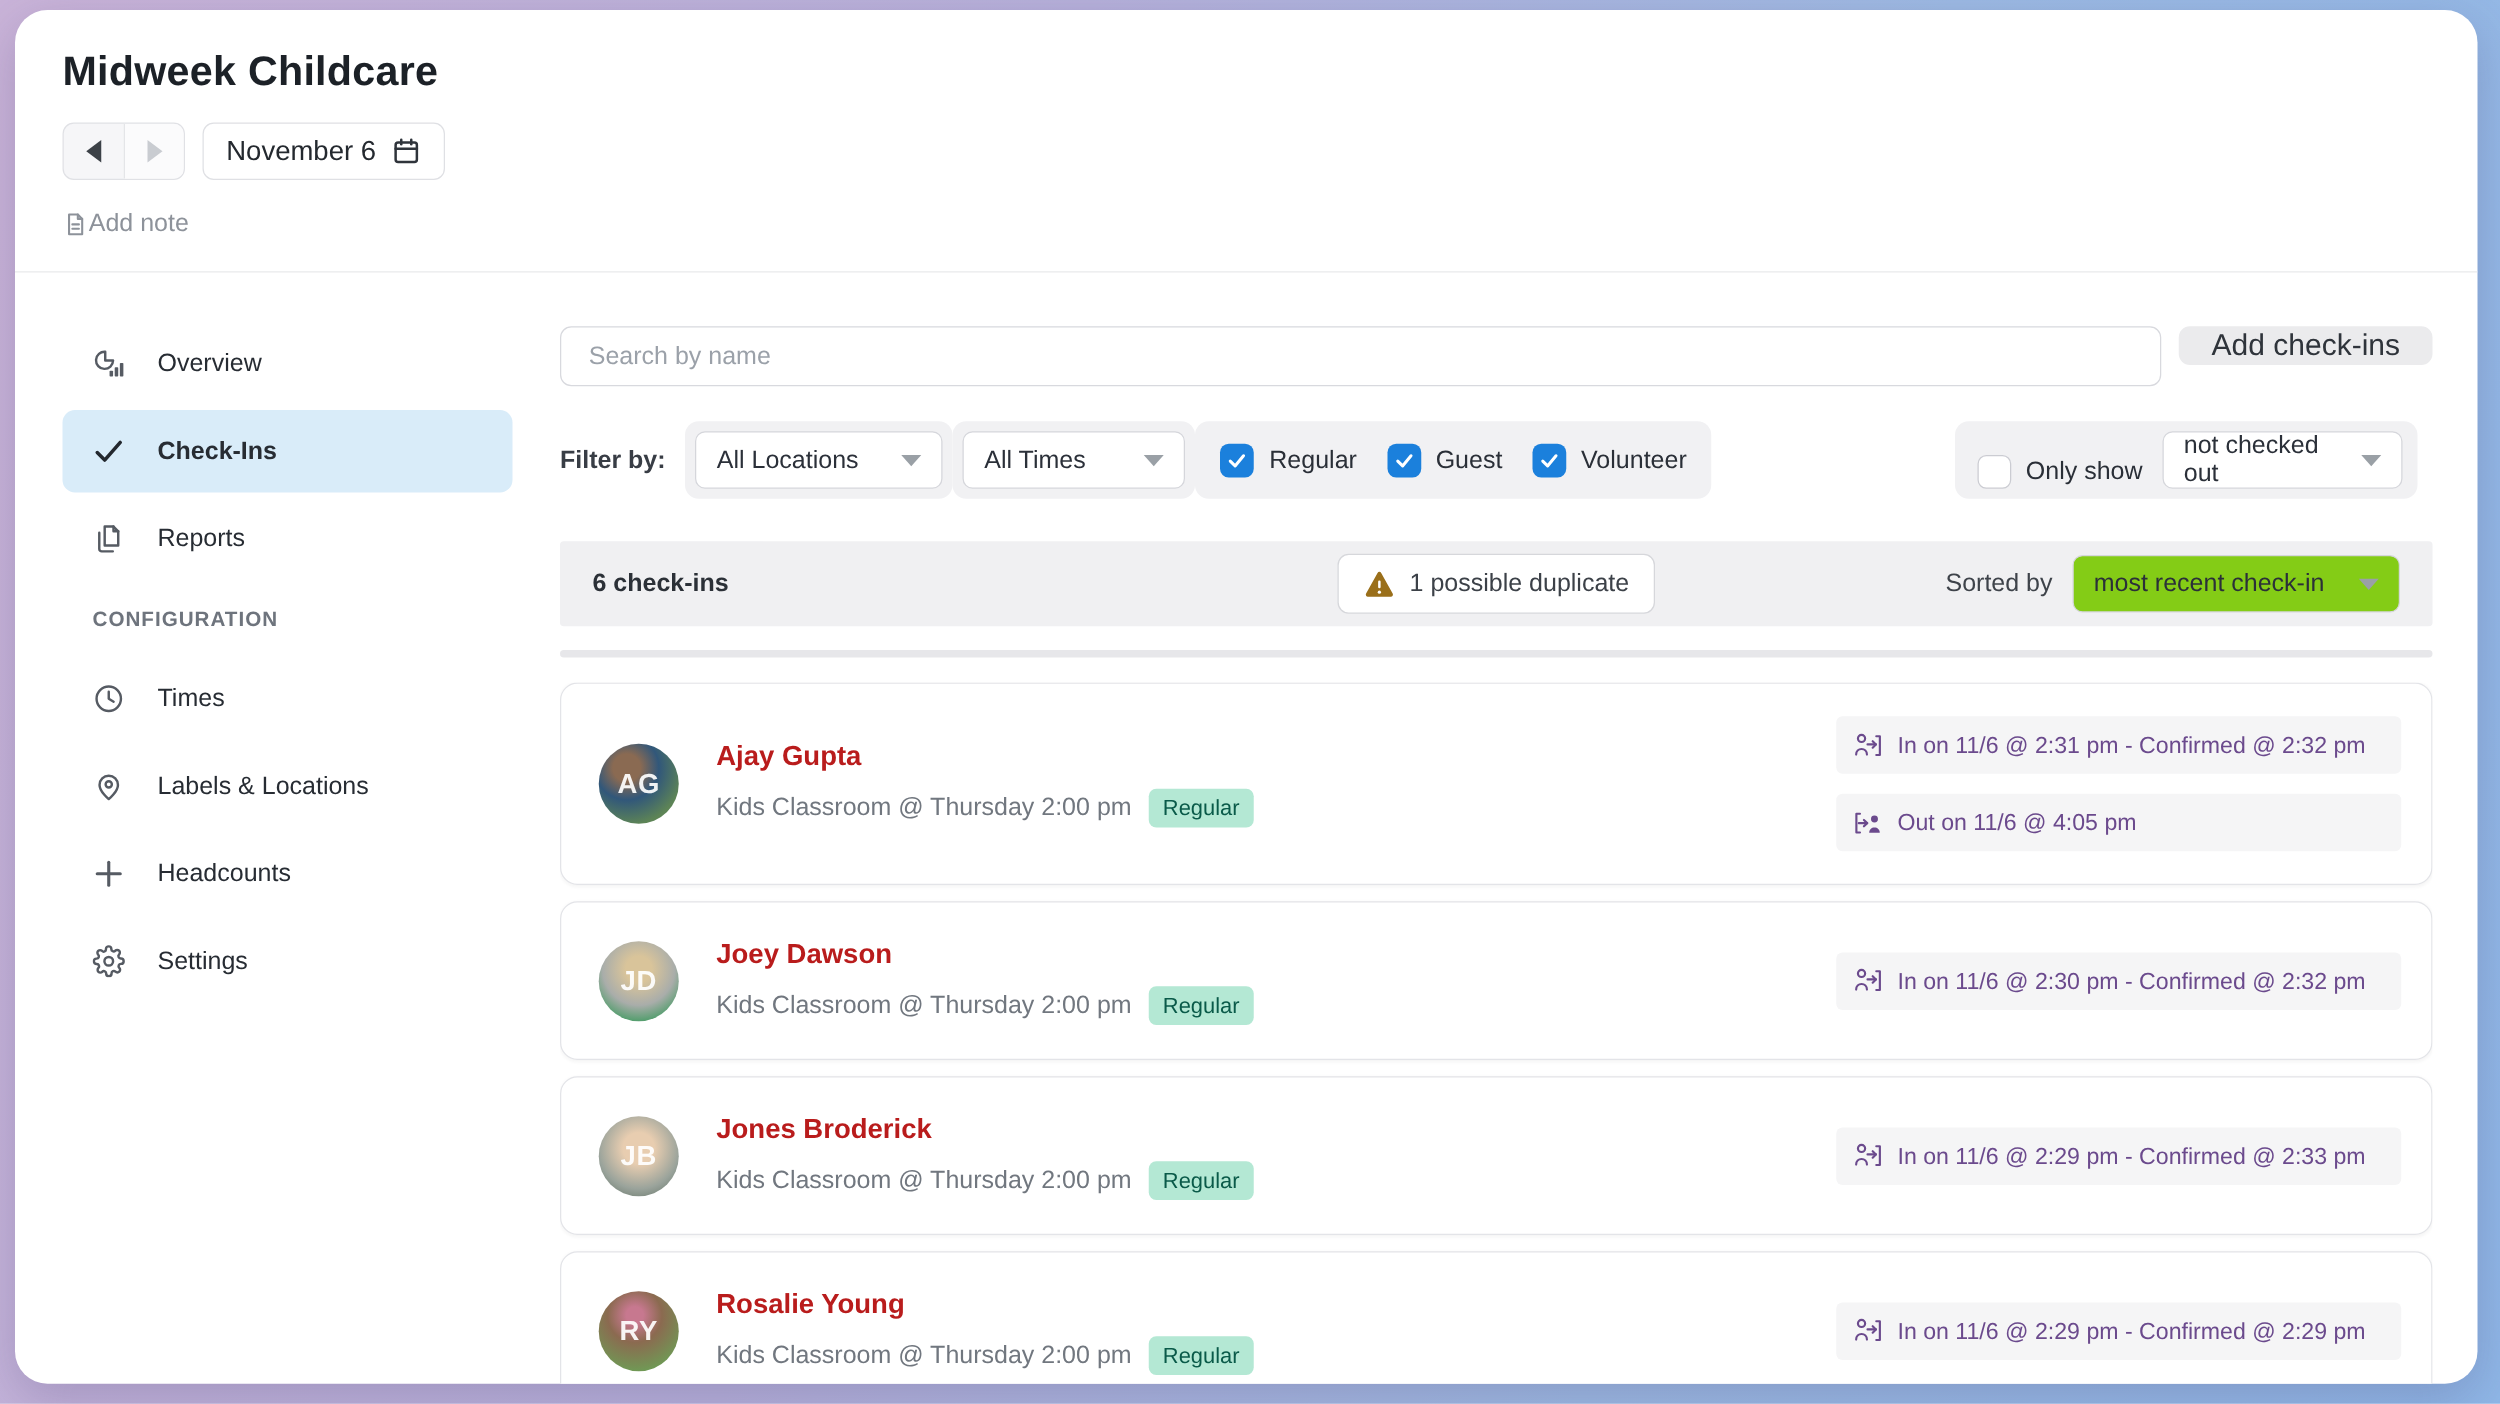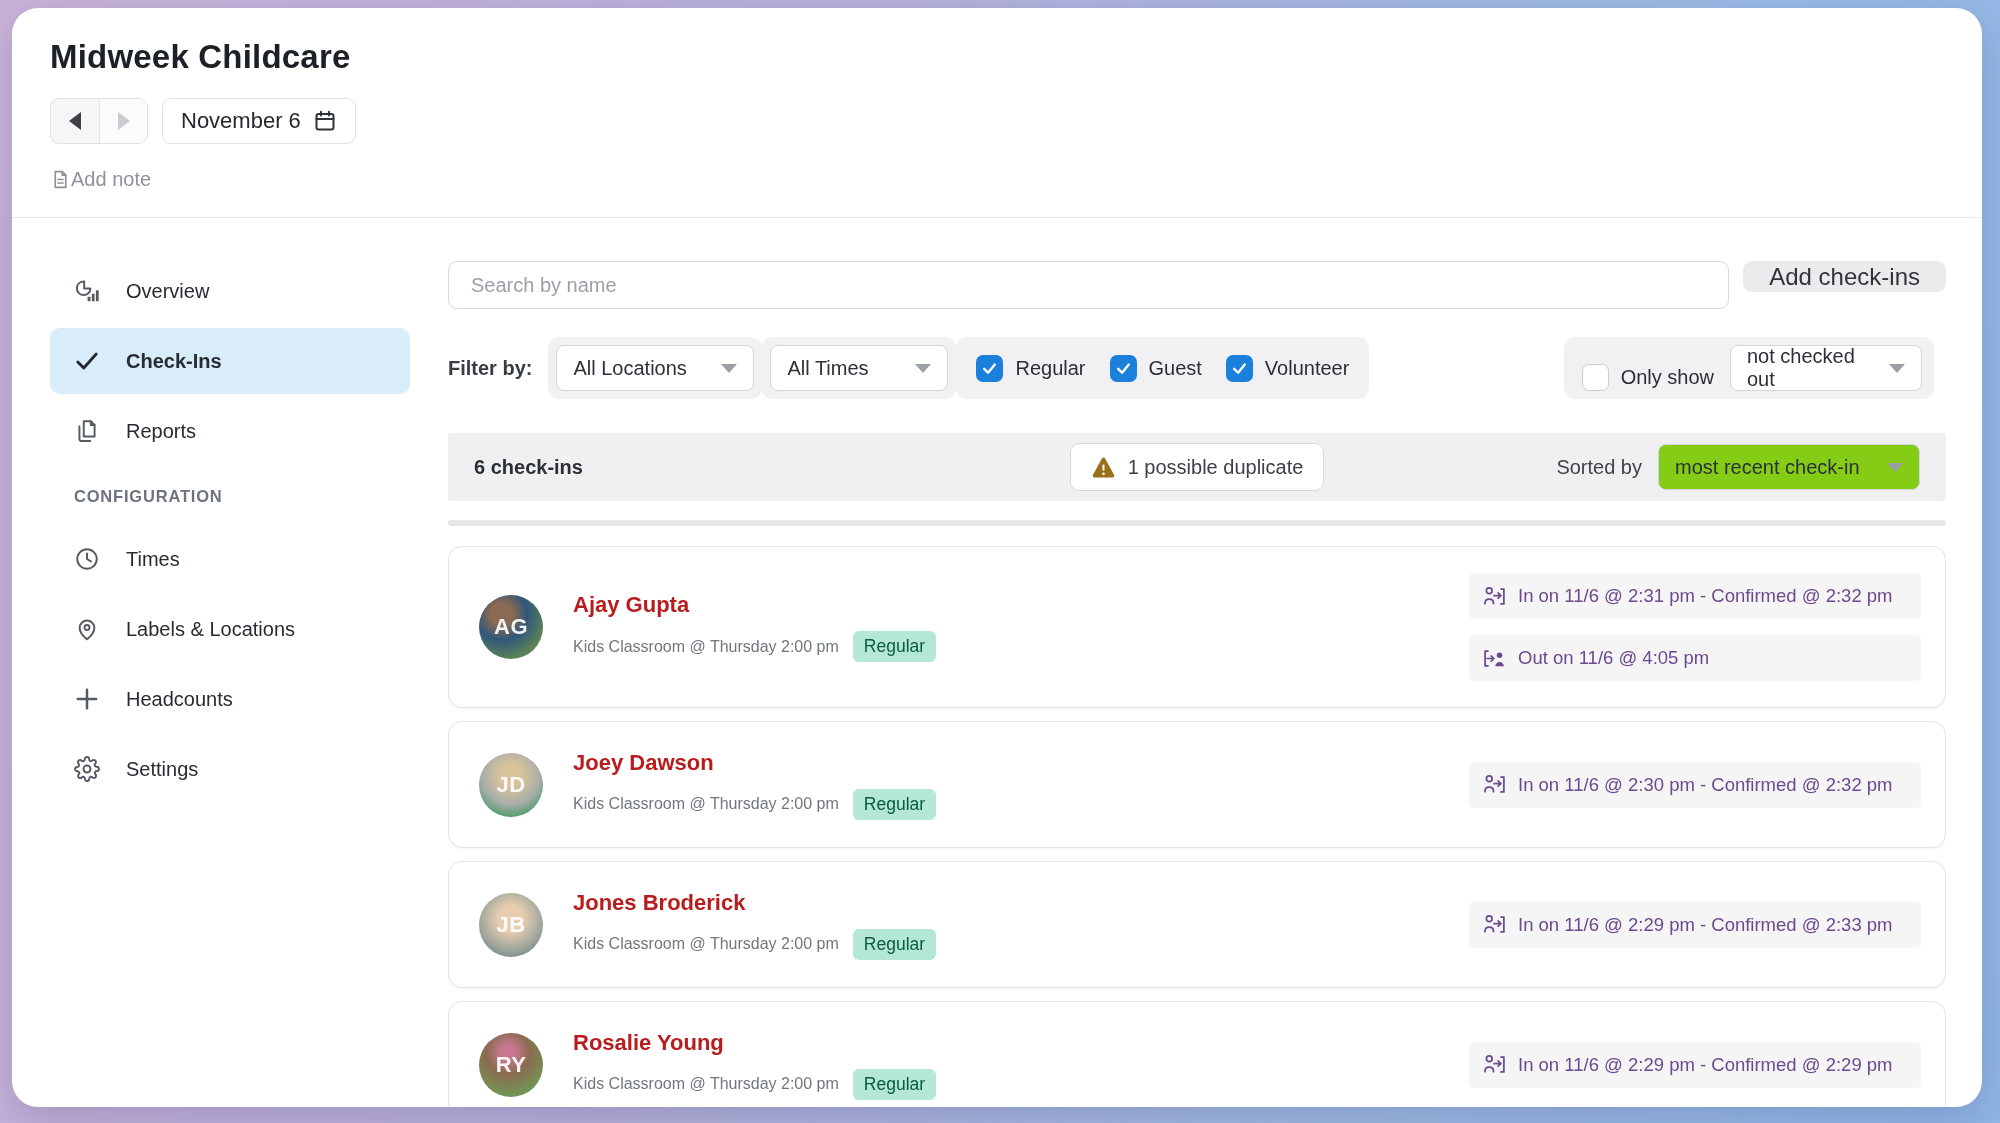--- a/index.html
+++ b/index.html
@@ -90,21 +90,21 @@
   .card.tall { min-height:162px; }
   .avatar { width:64px; height:64px; border-radius:50%; flex:0 0 auto; display:flex; align-items:center; justify-content:center;
     color:rgba(255,255,255,.92); font-size:22px; font-weight:700; letter-spacing:.5px; }
   .av-0 { background:radial-gradient(circle at 35% 30%, #8a6a52 18%, #31577a 42%, #5d8456 75%); }
   .av-1 { background:radial-gradient(circle at 50% 35%, #d9c49a 20%, #a9adaa 55%, #3f9a5f 85%); }
   .av-2 { background:radial-gradient(circle at 50% 40%, #e8cdb0 25%, #9aa39b 65%, #6b7a6e 90%); }
   .av-3 { background:radial-gradient(circle at 45% 30%, #c7788f 12%, #8b6a50 38%, #6f9a55 80%); }
   .who { margin-left:30px; min-width:0; }
   .name { font-size:22px; font-weight:600; color:#b91c1c; }
   .meta { display:flex; align-items:center; gap:14px; margin-top:13px; }
-  .detail { font-size:16px; color:#71777f; }
+  .detail { font-size:20px; color:#71777f; }
   .badge { background:#b4e8d4; color:#0a5a49; font-size:17.5px; font-weight:500; padding:5px 11px; border-radius:6px; }
   .chips { margin-left:auto; width:452px; display:flex; flex-direction:column; gap:16px; }
   .chip { background:#f5f5f6; border-radius:5px; height:46px; display:flex; align-items:center; gap:12px; padding:0 14px;
     color:#6b4a8d; font-size:18.5px; white-space:nowrap; }
   .chip svg { stroke:#6b4a8d; fill:none; stroke-width:1.8; stroke-linecap:round; stroke-linejoin:round; flex:0 0 auto; }
   .chip svg .fl { fill:#6b4a8d; stroke:none; }
 
   .warn-ic { flex:0 0 auto; }
 </style>
 </head>

